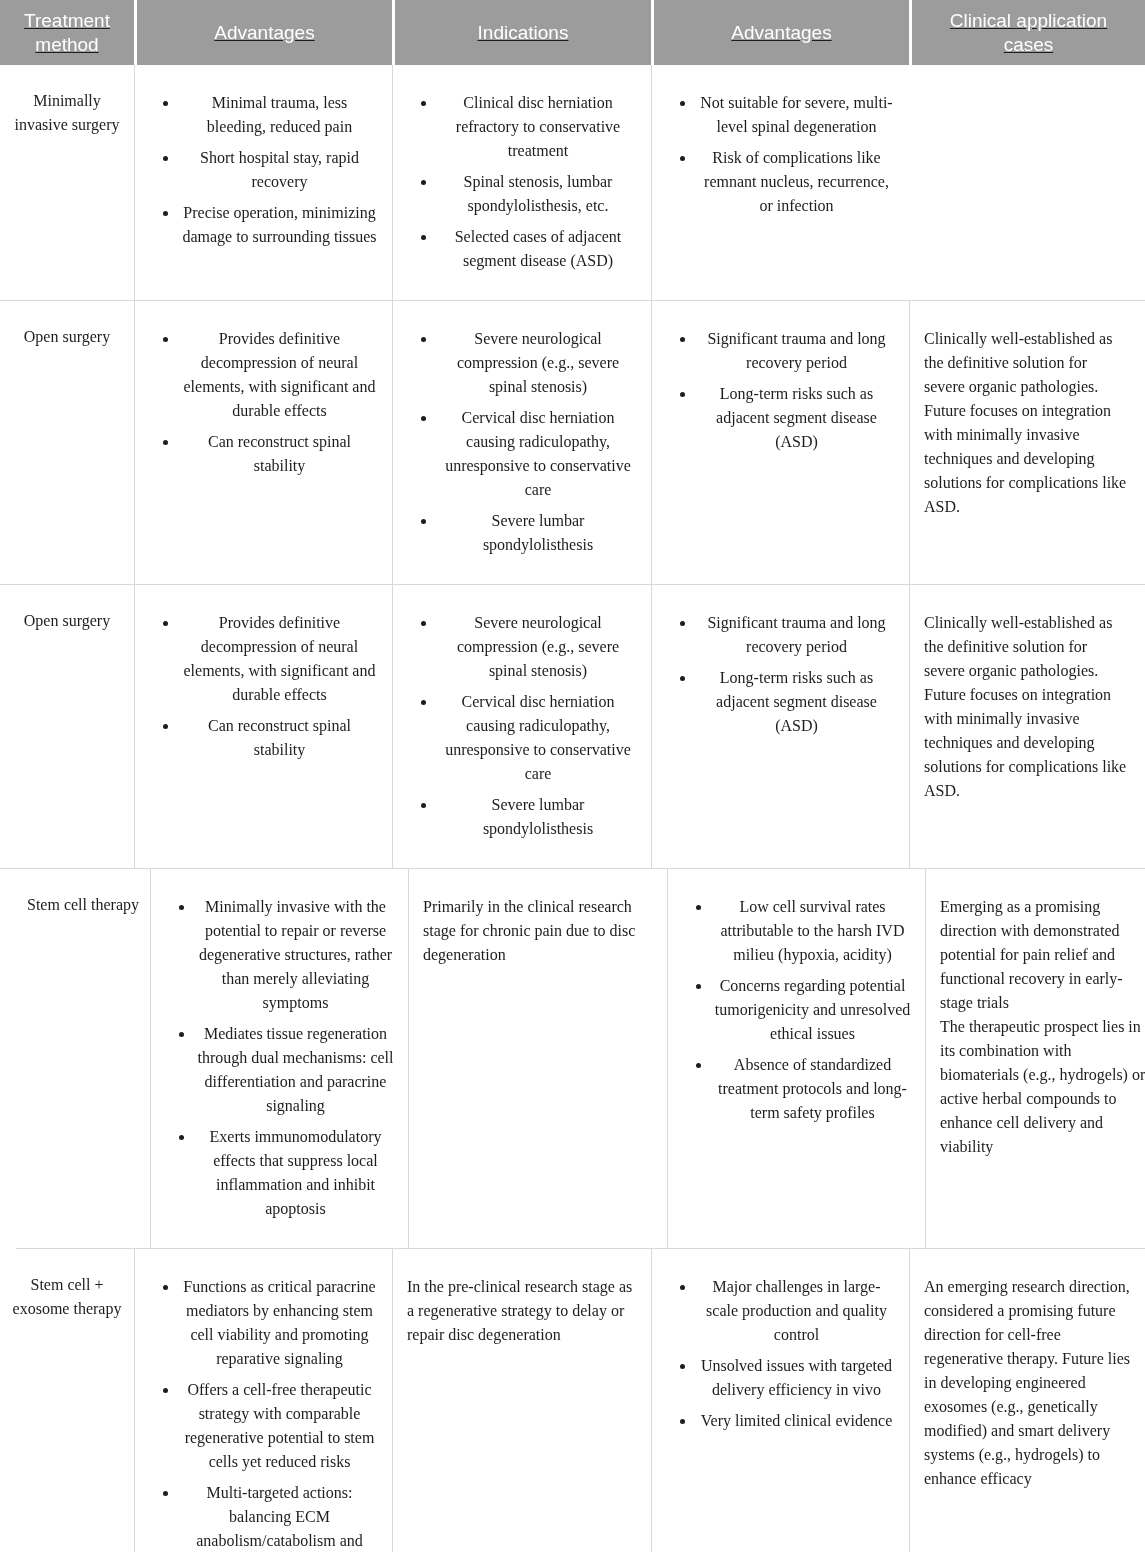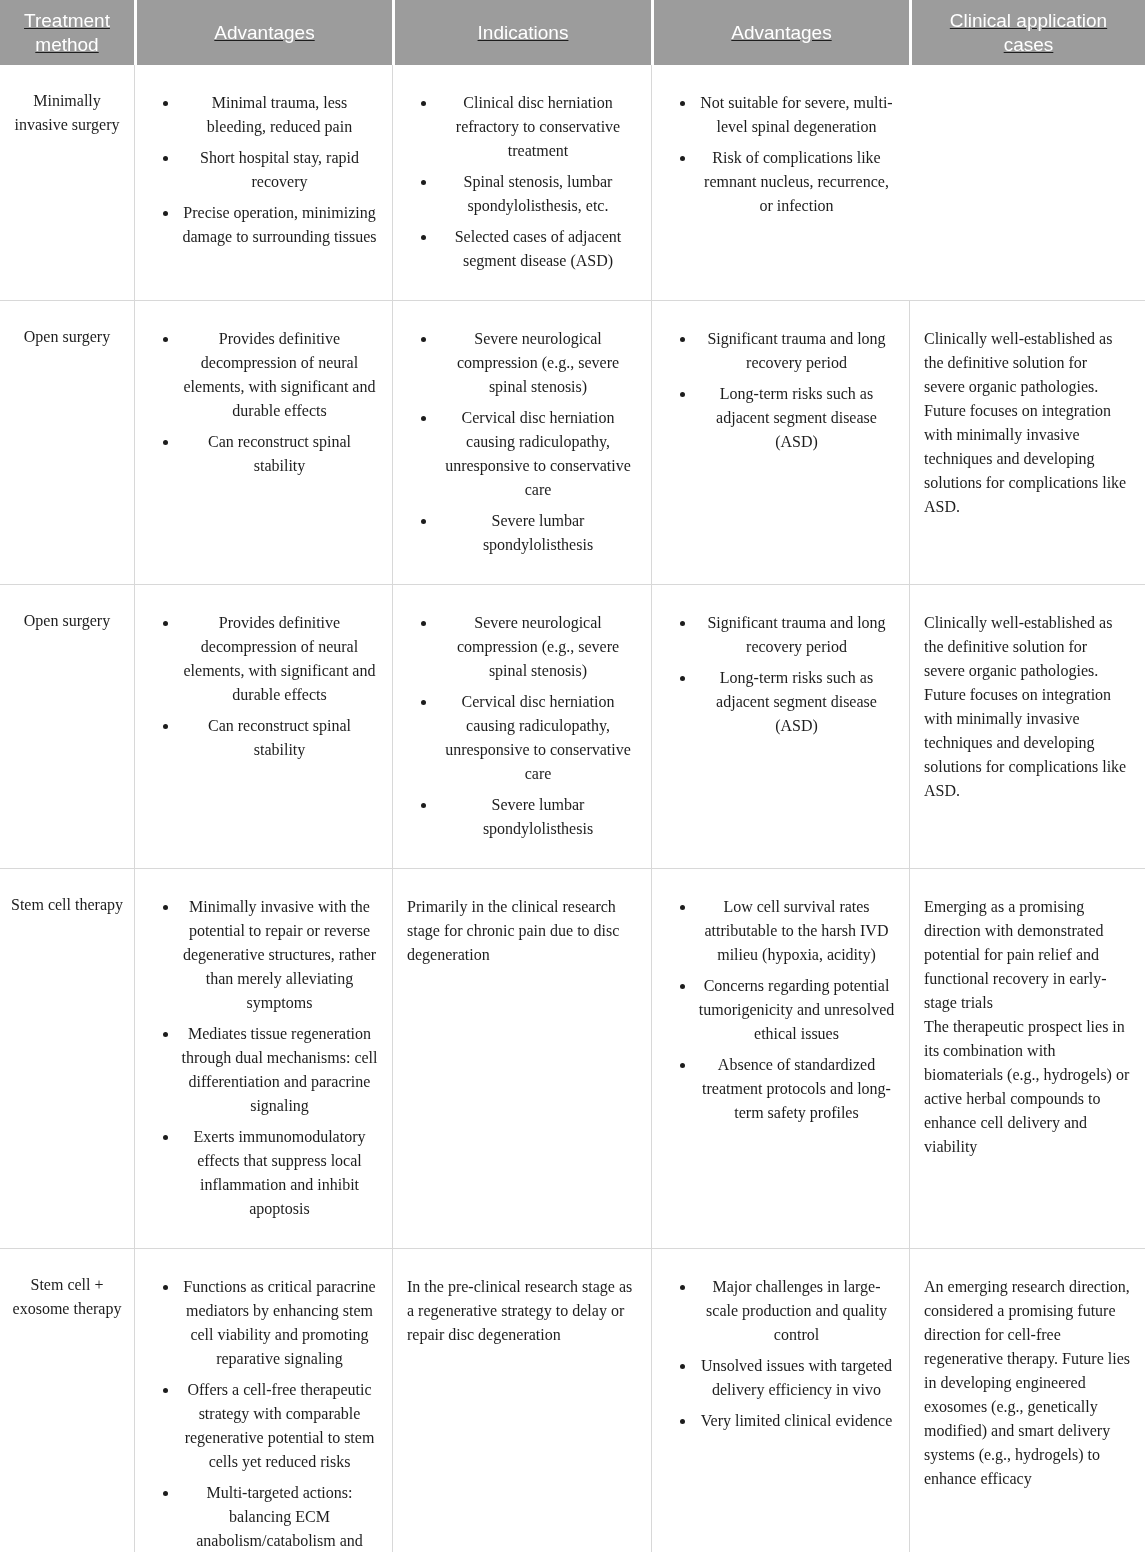--- a/index.html
+++ b/index.html
@@ -33,21 +33,21 @@
   .header-cell + .header-cell { border-left: 3px solid #ffffff; }
 
   .row {
     display: grid;
     grid-template-columns: 134px 258px 259px 258px 236px;
     border-bottom: 1px solid #d8d8d8;
   }
   .row:nth-child(1) { min-height: 215px; }
   .row:nth-child(2) { min-height: 256px; }
   .row:nth-child(3) { min-height: 257px; }
-  .row:nth-child(4) { min-height: 347px; }
+  .row:nth-child(4) { min-height: 347px; margin-left: 16px; }
   .row:nth-child(5) { min-height: 385px; }
 
   .cell {
     padding: 26px 14px 20px 14px;
     font-size: 16px;
     line-height: 1.5;
   }
   .cell + .cell { border-left: 1px solid #d8d8d8; }
 
   .cell-method {

